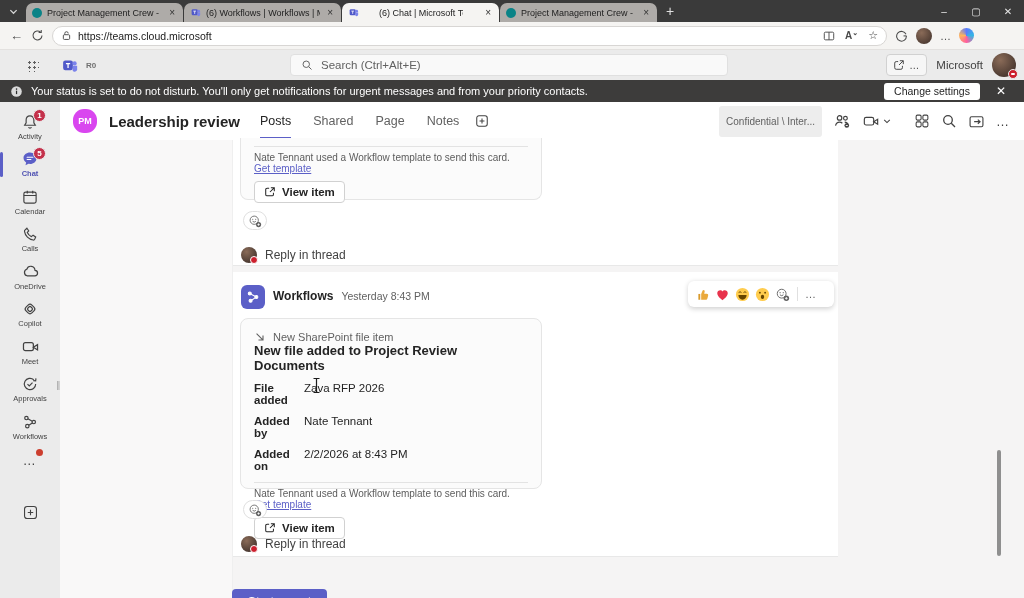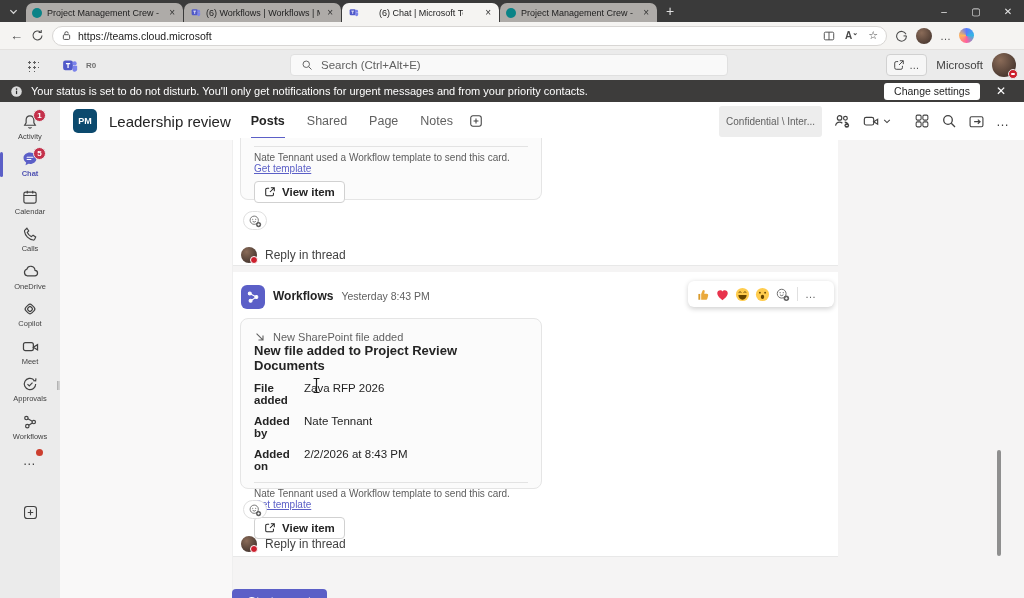--- a/index.html
+++ b/index.html
@@ -57,25 +57,25 @@
   .railitem.active .lbl { color:#4f52b2; font-weight:bold; }
   .railitem.active::before { content:""; position:absolute; left:0; top:6px; bottom:6px; width:3px; border-radius:2px; background:#5b5fc7; }
   .railbadge { position:absolute; top:1px; right:14px; min-width:13px; height:13px; border-radius:7px; background:#c4314b; color:#fff; font-size:8px; font-weight:bold; display:flex; align-items:center; justify-content:center; padding:0 2px; border:1.5px solid #ebebeb; }
   .raildot { position:absolute; top:3px; right:17px; width:7px; height:7px; border-radius:50%; background:#cc3e2e; }
   .railplus { margin-top:22px; }
   .handle { position:absolute; right:1px; top:278px; color:#9d9d9d; font-size:9px; letter-spacing:1px; }
 
   
   #main { position:absolute; top:102px; left:60px; width:964px; height:496px; background:#f5f4f4; }
   #chheader { position:absolute; top:0; left:0; width:964px; height:38px; background:#ffffff; display:flex; align-items:center; padding:0 14px 0 13px; }
-  .pmavatar { width:24px; height:24px; border-radius:5px; background:#0c4a6e; color:#fff; font-size:9px; font-weight:bold; display:flex; align-items:center; justify-content:center; }
-  .chtitle { font-size:15px; font-weight:normal; color:#242424; margin:0 20px 0 12px; }
+  .pmavatar { width:24px; height:24px; border-radius:11px; background:#d946ef; color:#fff; font-size:9px; font-weight:bold; display:flex; align-items:center; justify-content:center; }
+  .chtitle { font-size:15px; font-weight:bold; color:#242424; margin:0 20px 0 12px; }
   .chtabs { display:flex; align-self:stretch; align-items:stretch; gap:22px; }
   .chtab { display:flex; align-items:center; font-size:12.5px; color:#616161; border-bottom:3px solid transparent; padding-top:3px; }
-  .chtab.active { color:#242424; font-weight:bold; border-bottom-color:#5b5fc7; }
+  .chtab.active { color:#242424; font-weight:normal; border-bottom-color:#5b5fc7; }
   .chtab-plus { display:flex; align-items:center; margin-left:16px; color:#424242; }
   .ch-right { margin-left:auto; display:flex; align-items:center; gap:11px; }
   .senspill { background:#ededed; border-radius:3px; font-size:10px; color:#616161; padding:10px 7px; white-space:nowrap; }
   .ico { color:#424242; }
 
   
   #content { position:absolute; top:38px; left:0; width:964px; height:458px; background:#f5f4f4; }
   #leftpane { position:absolute; left:0; top:0; width:173px; height:458px; background:#f9f8f8; border-right:1px solid #efefef; }
   .msgblock { position:absolute; left:173px; width:605px; background:#ffffff; border-bottom:1px solid #e8e8e8; }
   #block1 { top:0; height:126px; }
@@ -500,21 +500,21 @@
       <div class="senderrow">
         <span class="sendername">Workflows</span>
         <span class="sendertime">Yesterday 8:43 PM</span>
       </div>
 
       <div class="wfcard" id="card2">
         <div class="ctxrow">
           <svg width="12" height="12" viewBox="0 0 14 14" fill="none" stroke="#616161" stroke-width="1.3">
               <path d="M3 3l7 7M10.5 5.2V10.5H5.2"></path>
             </svg>
-          <span>New SharePoint file added</span>
+          <span>New SharePoint file item</span>
         </div>
         <div class="cardtitle">New file added to Project Review Documents</div>
         <div class="frow">
           <span class="fl">File added</span>
           <span>Zava RFP 2026</span>
         </div>
         <div class="frow">
           <span class="fl">Added by</span>
           <span>Nate Tennant</span>
         </div>

